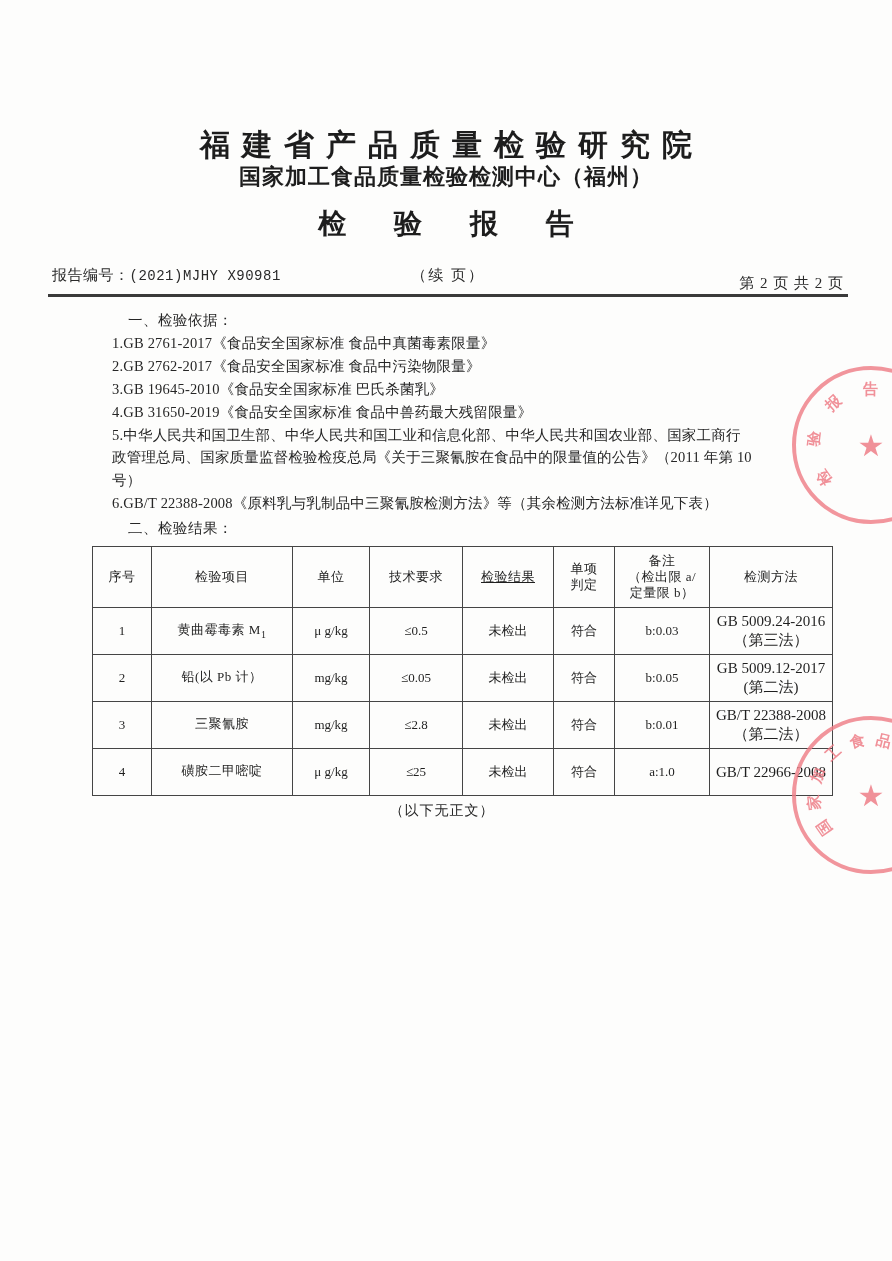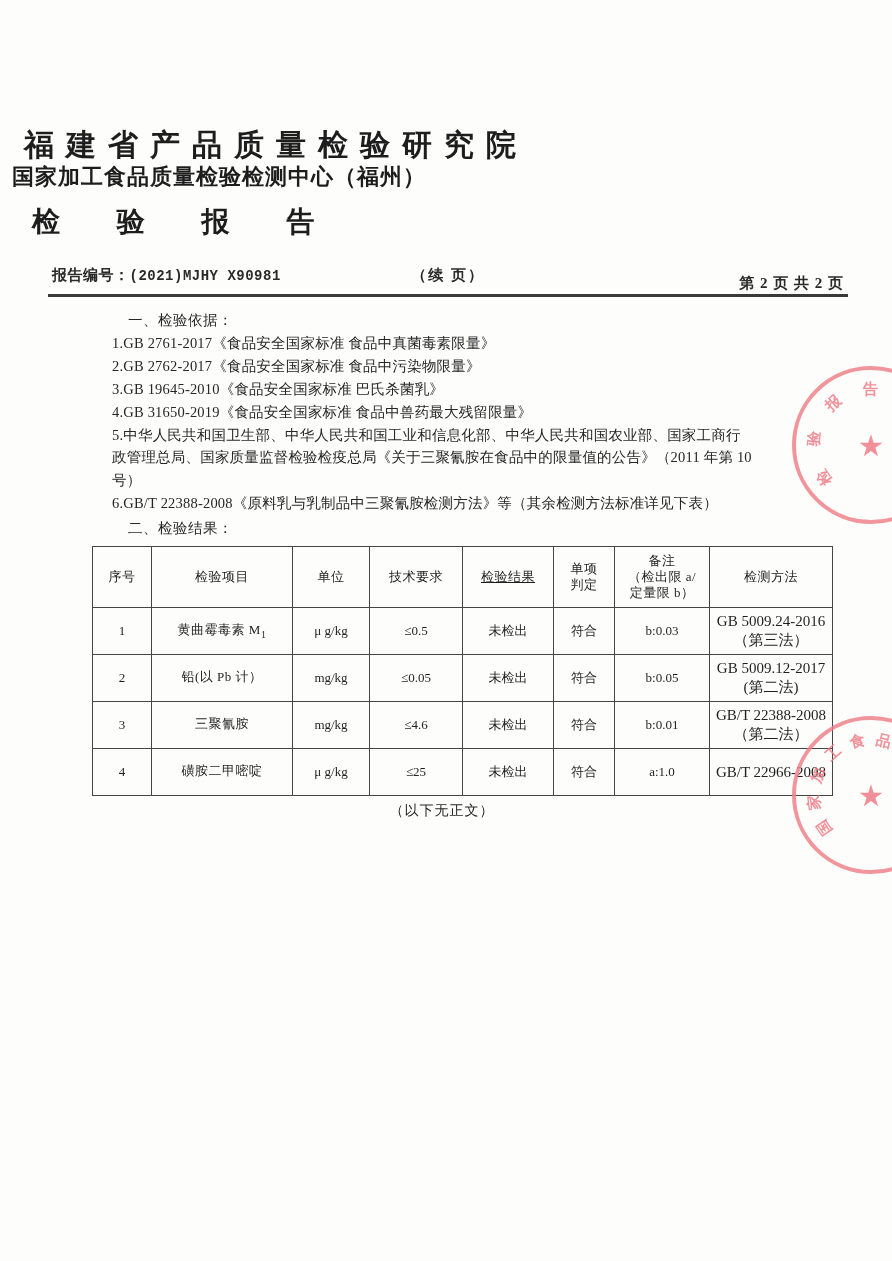--- a/index.html
+++ b/index.html
@@ -14,21 +14,21 @@
   .page {
     position: relative;
     width: 892px;
     height: 1261px;
     background: #fdfdfc;
     overflow: hidden;
   }
 
   
   .hdr {
-    padding-left: 12px;
+    text-align: center;
   }
   .org-title {
     font-family: "DejaVu Serif", "Liberation Serif", serif;
     font-size: 30px;
     font-weight: 700;
     letter-spacing: 12px;
     color: #1d1d1d;
     padding-top: 128px;
     text-indent: 12px;
     line-height: 1.1;
@@ -36,38 +36,37 @@
   .center-title {
     font-family: "DejaVu Sans", "Liberation Sans", sans-serif;
     font-size: 22px;
     font-weight: 700;
     letter-spacing: 1px;
     color: #1d1d1d;
     margin-top: 4px;
     line-height: 1.1;
   }
   .doc-title {
-    font-family: Liberation Mono, monospace;
+    font-family: Liberation Sans, sans-serif;
     font-size: 28px;
     font-weight: 700;
     letter-spacing: 20px;
     text-indent: 20px;
     color: #1d1d1d;
     margin-top: 20px;
     line-height: 1.1;
   }
 
   
   .meta-row {
     position: relative;
     margin: 26px 48px 0 52px;
     height: 24px;
     font-size: 15px;
     color: #2a2a2a;
-    font-weight: bold;
   }
   .meta-left {
     position: absolute;
     left: 0;
     top: 0;
     white-space: nowrap;
     letter-spacing: 0.5px;
   }
   .meta-no {
     font-family: "Liberation Mono", "DejaVu Sans Mono", monospace;
@@ -286,21 +285,21 @@
           <td class="tech-cell">≤0.05</td>
           <td>未检出</td>
           <td>符合</td>
           <td class="limit-cell">b:0.05</td>
           <td class="method-cell"><span>GB 5009.12-2017</span><span class="method-sub">(第二法)</span></td>
         </tr>
         <tr>
           <td>3</td>
           <td class="item-name"><span>三聚氰胺</span><span class="sub1"></span></td>
           <td class="unit-cell">mg/kg</td>
-          <td class="tech-cell">≤4.6</td>
+          <td class="tech-cell">≤2.8</td>
           <td>未检出</td>
           <td>符合</td>
           <td class="limit-cell">b:0.01</td>
           <td class="method-cell"><span>GB/T 22388-2008</span><span class="method-sub">（第二法）</span></td>
         </tr>
         <tr>
           <td>4</td>
           <td class="item-name"><span>磺胺二甲嘧啶</span><span class="sub1"></span></td>
           <td class="unit-cell">μ g/kg</td>
           <td class="tech-cell">≤25</td>

